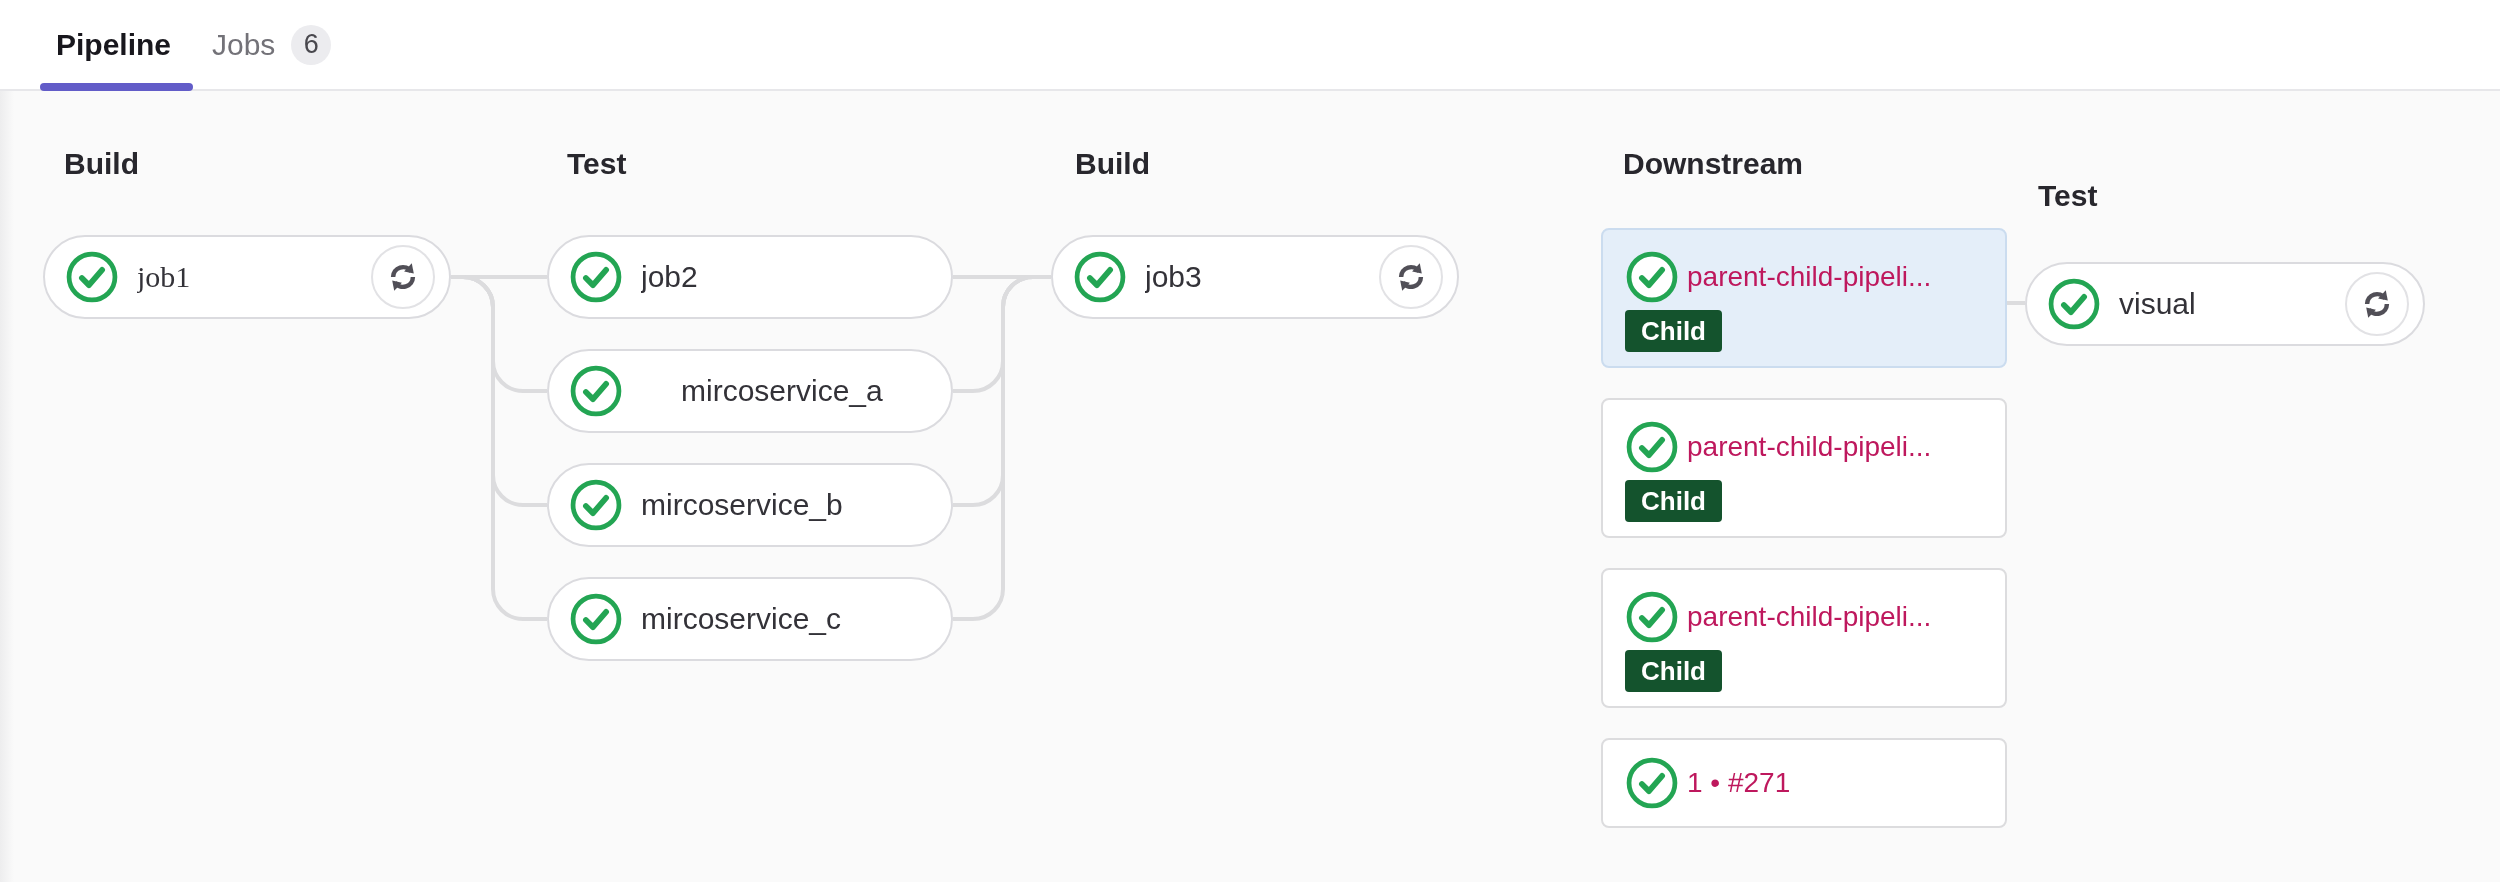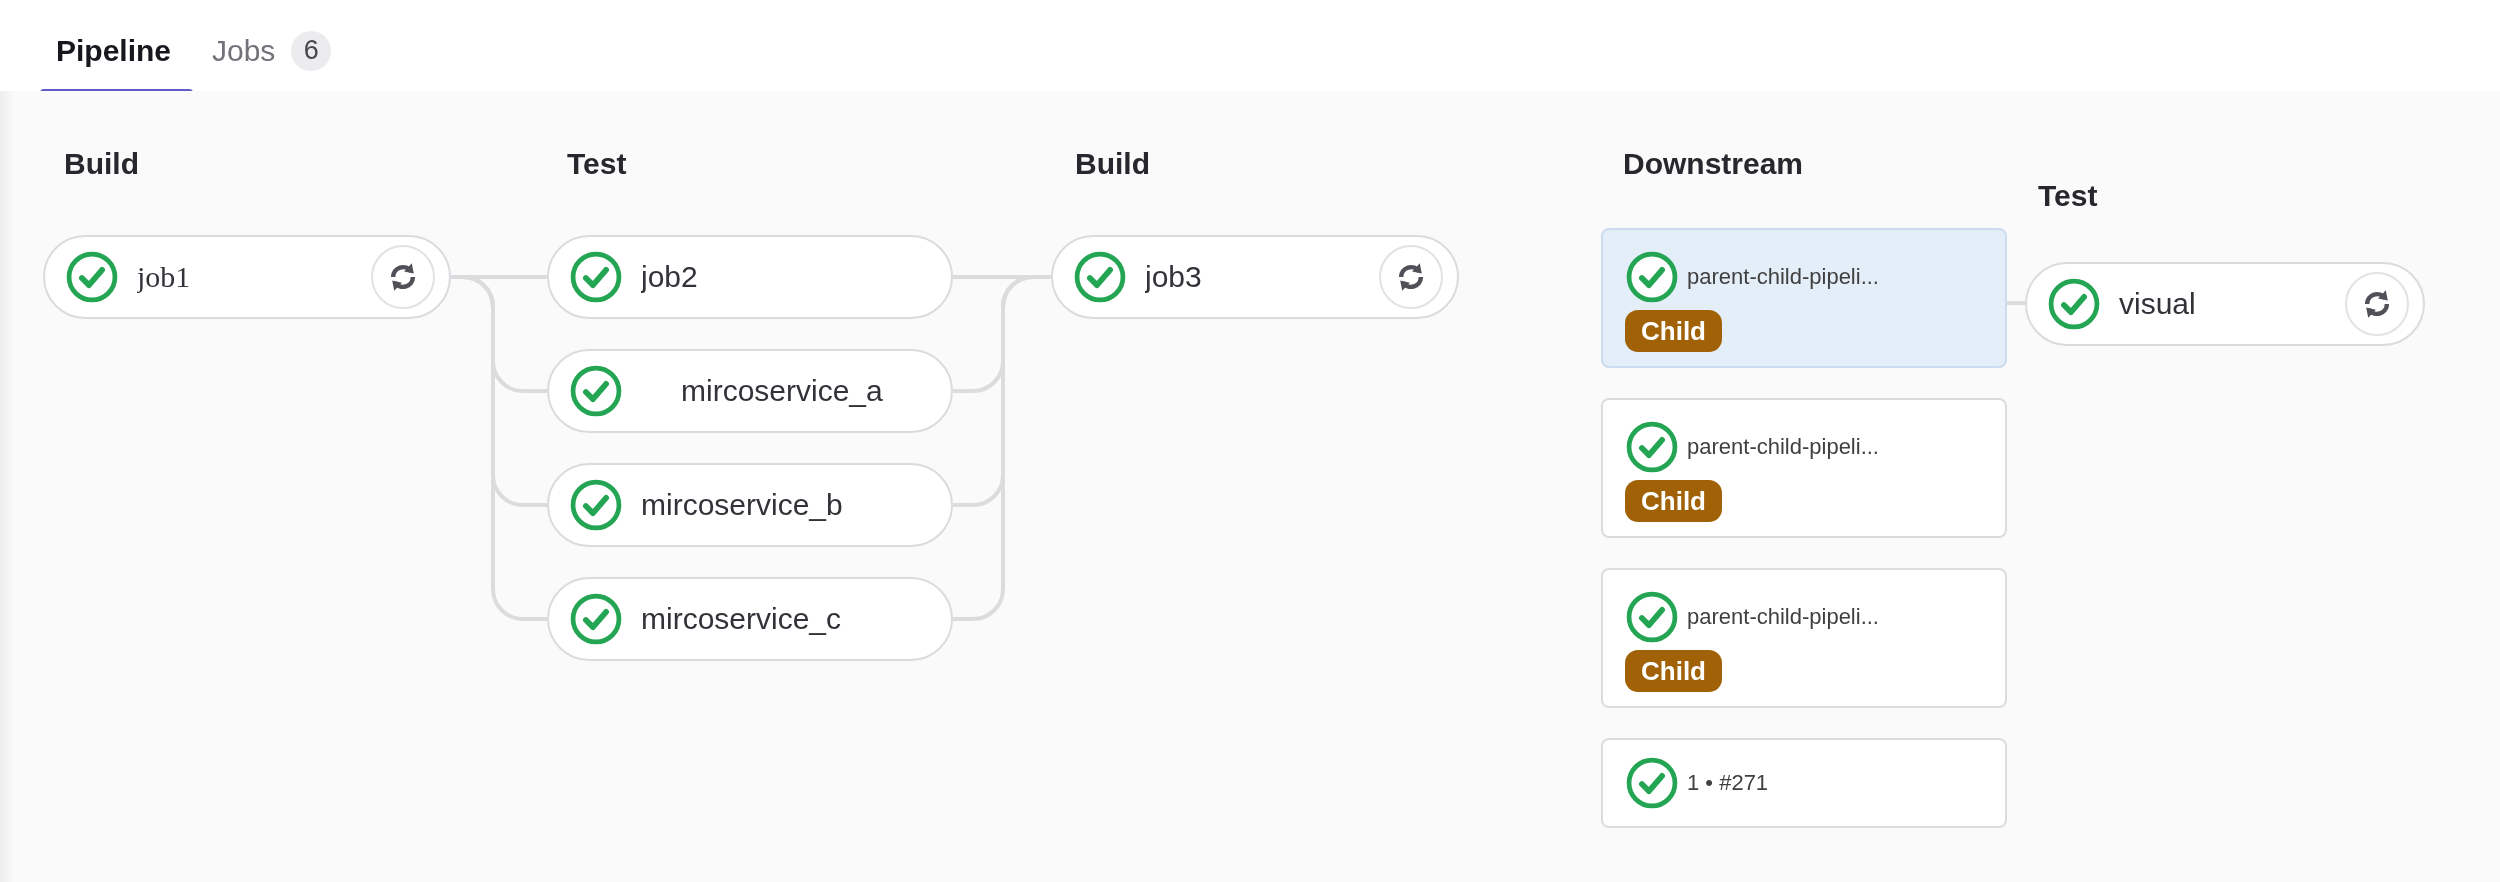--- a/index.html
+++ b/index.html
@@ -2,21 +2,21 @@
 <html><head>
 <meta charset="utf-8">
 <title>Pipeline</title>
 <style>
   html,body{margin:0;padding:0;background:#ffffff;}
   *{box-sizing:border-box;}
   body{font-family:"Liberation Sans", sans-serif; -webkit-font-smoothing:antialiased;}
   #screen{position:relative;width:2500px;height:882px;background:#ffffff;overflow:hidden;}
 
   
-  .tabbar{position:absolute;left:0;top:6px;width:2500px;height:91px;background:#ffffff;border-bottom:2px solid #e7e7ea;}
+  .tabbar{position:absolute;left:0;top:0;width:2500px;height:91px;background:#ffffff;border-bottom:2px solid #e7e7ea;}
   .tab{position:absolute;top:0;height:89px;display:flex;align-items:center;font-size:30px;color:#737278;cursor:pointer;}
   .tab.active{color:#18171d;font-weight:700;}
   .tab-underline{position:absolute;left:40px;top:83px;width:153px;height:8px;background:#625cc8;border-radius:5px;}
   .count-badge{display:inline-flex;align-items:center;justify-content:center;margin-left:16px;min-width:40px;height:40px;padding:0 6px;border-radius:20px;background:#ececef;color:#49484e;font-size:27px;font-weight:400;}
 
   
   .graph{position:absolute;left:0;top:91px;width:2500px;height:791px;background:#fafafa;}
   .left-fade{position:absolute;left:0;top:0;width:14px;height:791px;background:linear-gradient(to right,#ededee,rgba(237,237,238,0));}
   .stage-title{position:absolute;font-size:30px;font-weight:700;color:#28272d;white-space:nowrap;}
 
@@ -26,22 +26,22 @@
   
   .job-pill{position:absolute;height:84px;background:#ffffff;border:2px solid #dbdbdf;border-radius:42px;display:flex;align-items:center;padding-left:20px;cursor:pointer;}
   .job-name{font-size:30px;color:#333238;margin-left:18px;white-space:nowrap;overflow:hidden;text-overflow:ellipsis;}
   .status-icon{width:54px;height:54px;flex:0 0 54px;display:block;}
   .retry-btn{position:absolute;right:14px;top:50%;transform:translateY(-50%);width:64px;height:64px;border-radius:50%;background:#ffffff;border:2px solid #e2e2e5;display:flex;align-items:center;justify-content:center;cursor:pointer;padding:0;}
 
   
   .ds-card{position:absolute;left:1601px;width:406px;background:#ffffff;border:2px solid #dcdcde;border-radius:8px;padding:20px 22px;cursor:pointer;}
   .ds-card.highlight{background:#e4eef9;border-color:#cbdcef;}
   .ds-row{display:flex;align-items:center;}
-  .ds-name{font-size:22px;color:#404040;margin-left:8px;white-space:nowrap;overflow:hidden;text-overflow:ellipsis;}
-  .child-badge{display:inline-block;margin-top:6px;background:#a16207;color:#ffffff;font-size:26px;font-weight:700;line-height:42px;padding:0 16px;border-radius:13px;}
+  .ds-name{font-size:28px;color:#be185d;margin-left:8px;white-space:nowrap;overflow:hidden;text-overflow:ellipsis;}
+  .child-badge{display:inline-block;margin-top:6px;background:#14532d;color:#ffffff;font-size:26px;font-weight:700;line-height:42px;padding:0 16px;border-radius:4px;}
   .ds-card.mini{height:90px;display:flex;align-items:center;padding:0 22px;}
 </style>
 </head>
 <body>
 
 <div id="screen">
 
   <div class="tabbar">
     <div class="tab active" style="left:56px;">
       <span>Pipeline</span>

